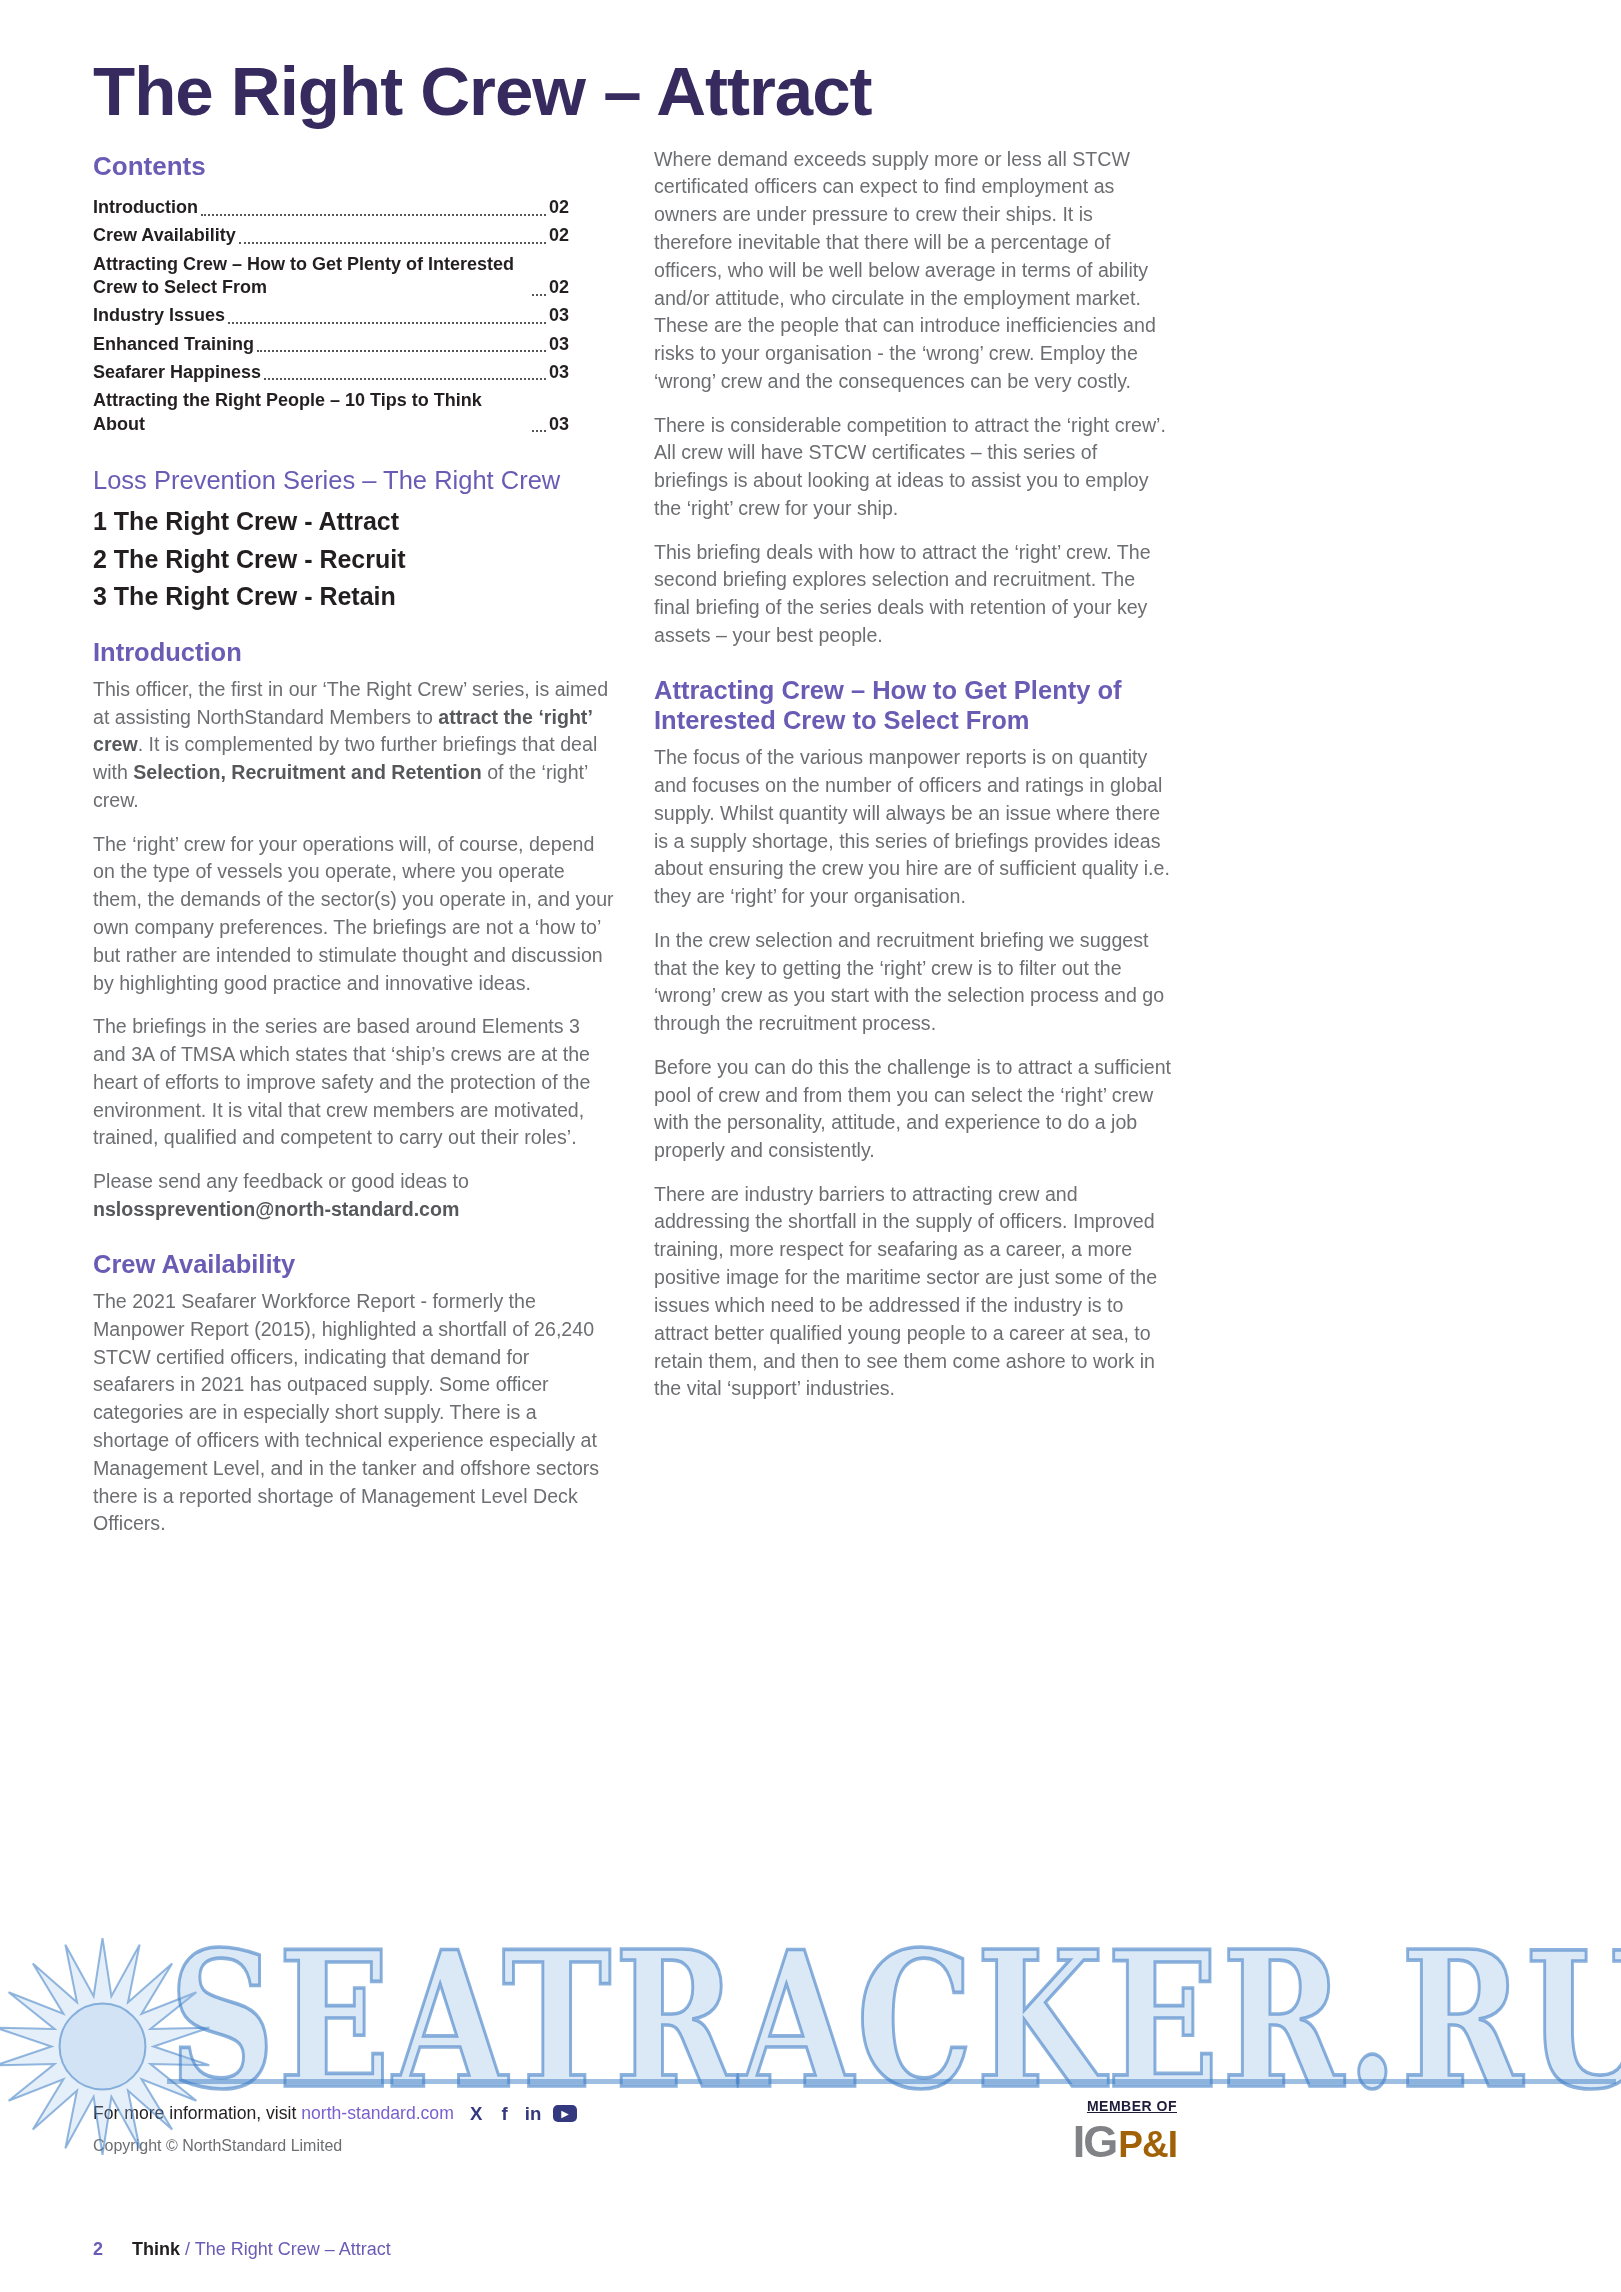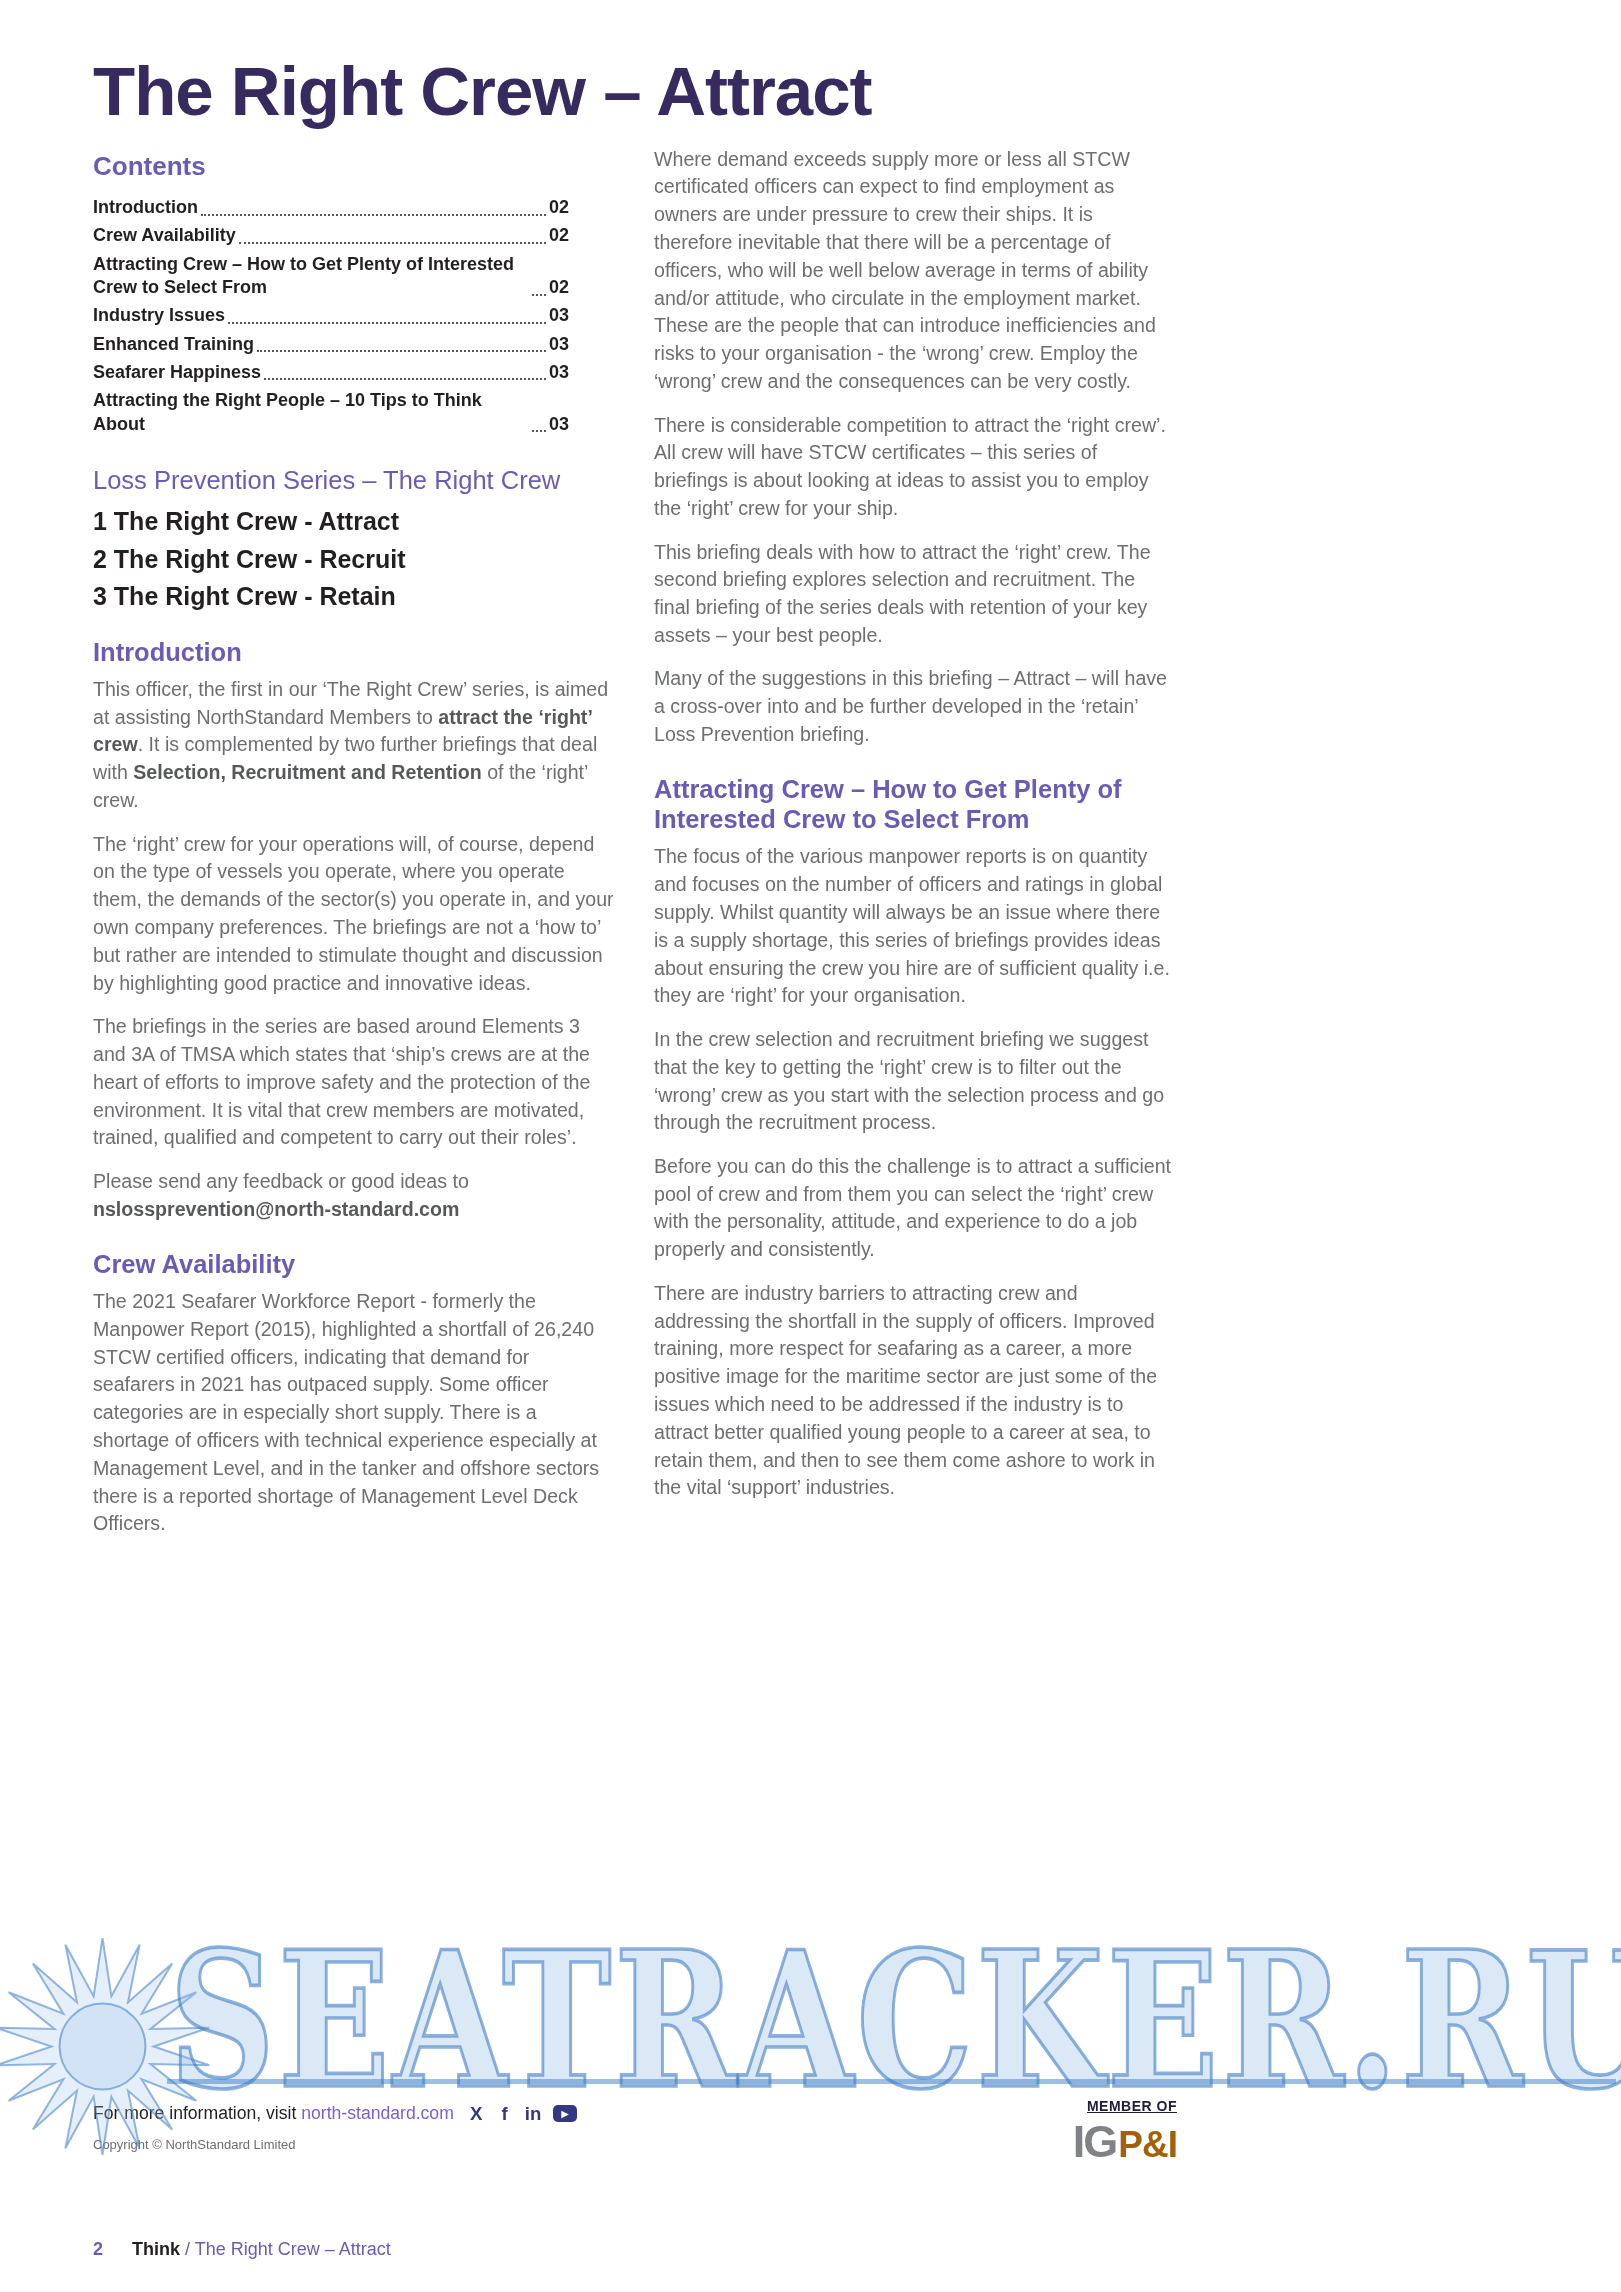--- a/index.html
+++ b/index.html
@@ -27,21 +27,21 @@
   .seg-bold { font-weight:700; color:#57585b; }
 
   
   .footer-left { position:absolute; left:93px; top:2103px; z-index:2; }
   .footer-info { display:flex; align-items:center; font-size:17.6px; color:#231f20; }
   .footer-link { color:var(--c-link,#7a5fd0); font-weight:400; text-decoration:none; margin-left:4.9px; cursor:pointer; }
   .social { display:flex; gap:10.8px; margin-left:13.7px; align-items:center; }
   .social-icon { min-width:17.6px; height:19.6px; display:flex; align-items:center; justify-content:center;
                  font-weight:700; color:#34387f; font-size:18.6px; cursor:pointer; }
   .social-icon.yt { background:#34387f; color:#fff; border-radius:4.9px; width:24.5px; height:16.7px; font-size:9.8px; }
-  .footer-copy { margin-top:12.7px; font-size:13px; color:#6d6e71; }
+  .footer-copy { margin-top:12.7px; font-size:16px; color:#6d6e71; }
 
   .member { position:absolute; left:985px; top:2098px; width:192px; text-align:right; z-index:2; }
   .member-of { font-size:14px; font-weight:700; color:#1e1c3a; letter-spacing:0.5px;text-decoration:underline; }
   .ig-logo { margin-top:2px; display:flex; justify-content:flex-end; align-items:baseline; }
   .ig { font-size:45px; font-weight:700; color:#808285; letter-spacing:-2px; }
   .pi { font-size:37px; font-weight:700; color:#a16207; margin-left:2px; letter-spacing:-1px; }
 
   .page-crumb { position:absolute; left:93px; top:2239px; font-size:18px; z-index:2; }
   .pg { color:var(--c-accent,#6a5cb5); font-weight:700; margin-right:29px; }
   .crumb-section { color:#231f20; font-weight:700; }
@@ -126,21 +126,20 @@
         <p class="body"><span>Please send any feedback or good ideas to </span><span class="seg-bold">nslossprevention@north-standard.com</span></p>
 
         <h3 class="sec-heading">Crew Availability</h3>
         <p class="body"><span>The 2021 Seafarer Workforce Report - formerly the Manpower Report (2015), highlighted a shortfall of 26,240 STCW certified officers, indicating that demand for seafarers in 2021 has outpaced supply. Some officer categories are in especially short supply. There is a shortage of officers with technical experience especially at Management Level, and in the tanker and offshore sectors there is a reported shortage of Management Level Deck Officers.</span></p>
       </div>
 
       <div class="col">
         <p class="body"><span>Where demand exceeds supply more or less all STCW certificated officers can expect to find employment as owners are under pressure to crew their ships. It is therefore inevitable that there will be a percentage of officers, who will be well below average in terms of ability and/or attitude, who circulate in the employment market. These are the people that can introduce inefficiencies and risks to your organisation - the ‘wrong’ crew. Employ the ‘wrong’ crew and the consequences can be very costly.</span></p>
         <p class="body"><span>There is considerable competition to attract the ‘right crew’. All crew will have STCW certificates – this series of briefings is about looking at ideas to assist you to employ the ‘right’ crew for your ship.</span></p>
         <p class="body"><span>This briefing deals with how to attract the ‘right’ crew. The second briefing explores selection and recruitment. The final briefing of the series deals with retention of your key assets – your best people.</span></p>
-        <p class="body"><span>Many of the suggestions in this briefing – Attract – will have a cross-over into and be further developed in the ‘retain’ Loss Prevention briefing.</span></p>
 
         <h3 class="sec-heading">Attracting Crew – How to Get Plenty of Interested Crew to Select From</h3>
         <p class="body"><span>The focus of the various manpower reports is on quantity and focuses on the number of officers and ratings in global supply. Whilst quantity will always be an issue where there is a supply shortage, this series of briefings provides ideas about ensuring the crew you hire are of sufficient quality i.e. they are ‘right’ for your organisation.</span></p>
         <p class="body"><span>In the crew selection and recruitment briefing we suggest that the key to getting the ‘right’ crew is to filter out the ‘wrong’ crew as you start with the selection process and go through the recruitment process.</span></p>
         <p class="body"><span>Before you can do this the challenge is to attract a sufficient pool of crew and from them you can select the ‘right’ crew with the personality, attitude, and experience to do a job properly and consistently.</span></p>
         <p class="body"><span>There are industry barriers to attracting crew and addressing the shortfall in the supply of officers. Improved training, more respect for seafaring as a career, a more positive image for the maritime sector are just some of the issues which need to be addressed if the industry is to attract better qualified young people to a career at sea, to retain them, and then to see them come ashore to work in the vital ‘support’ industries.</span></p>
       </div>
 
     </div>
   </div>

